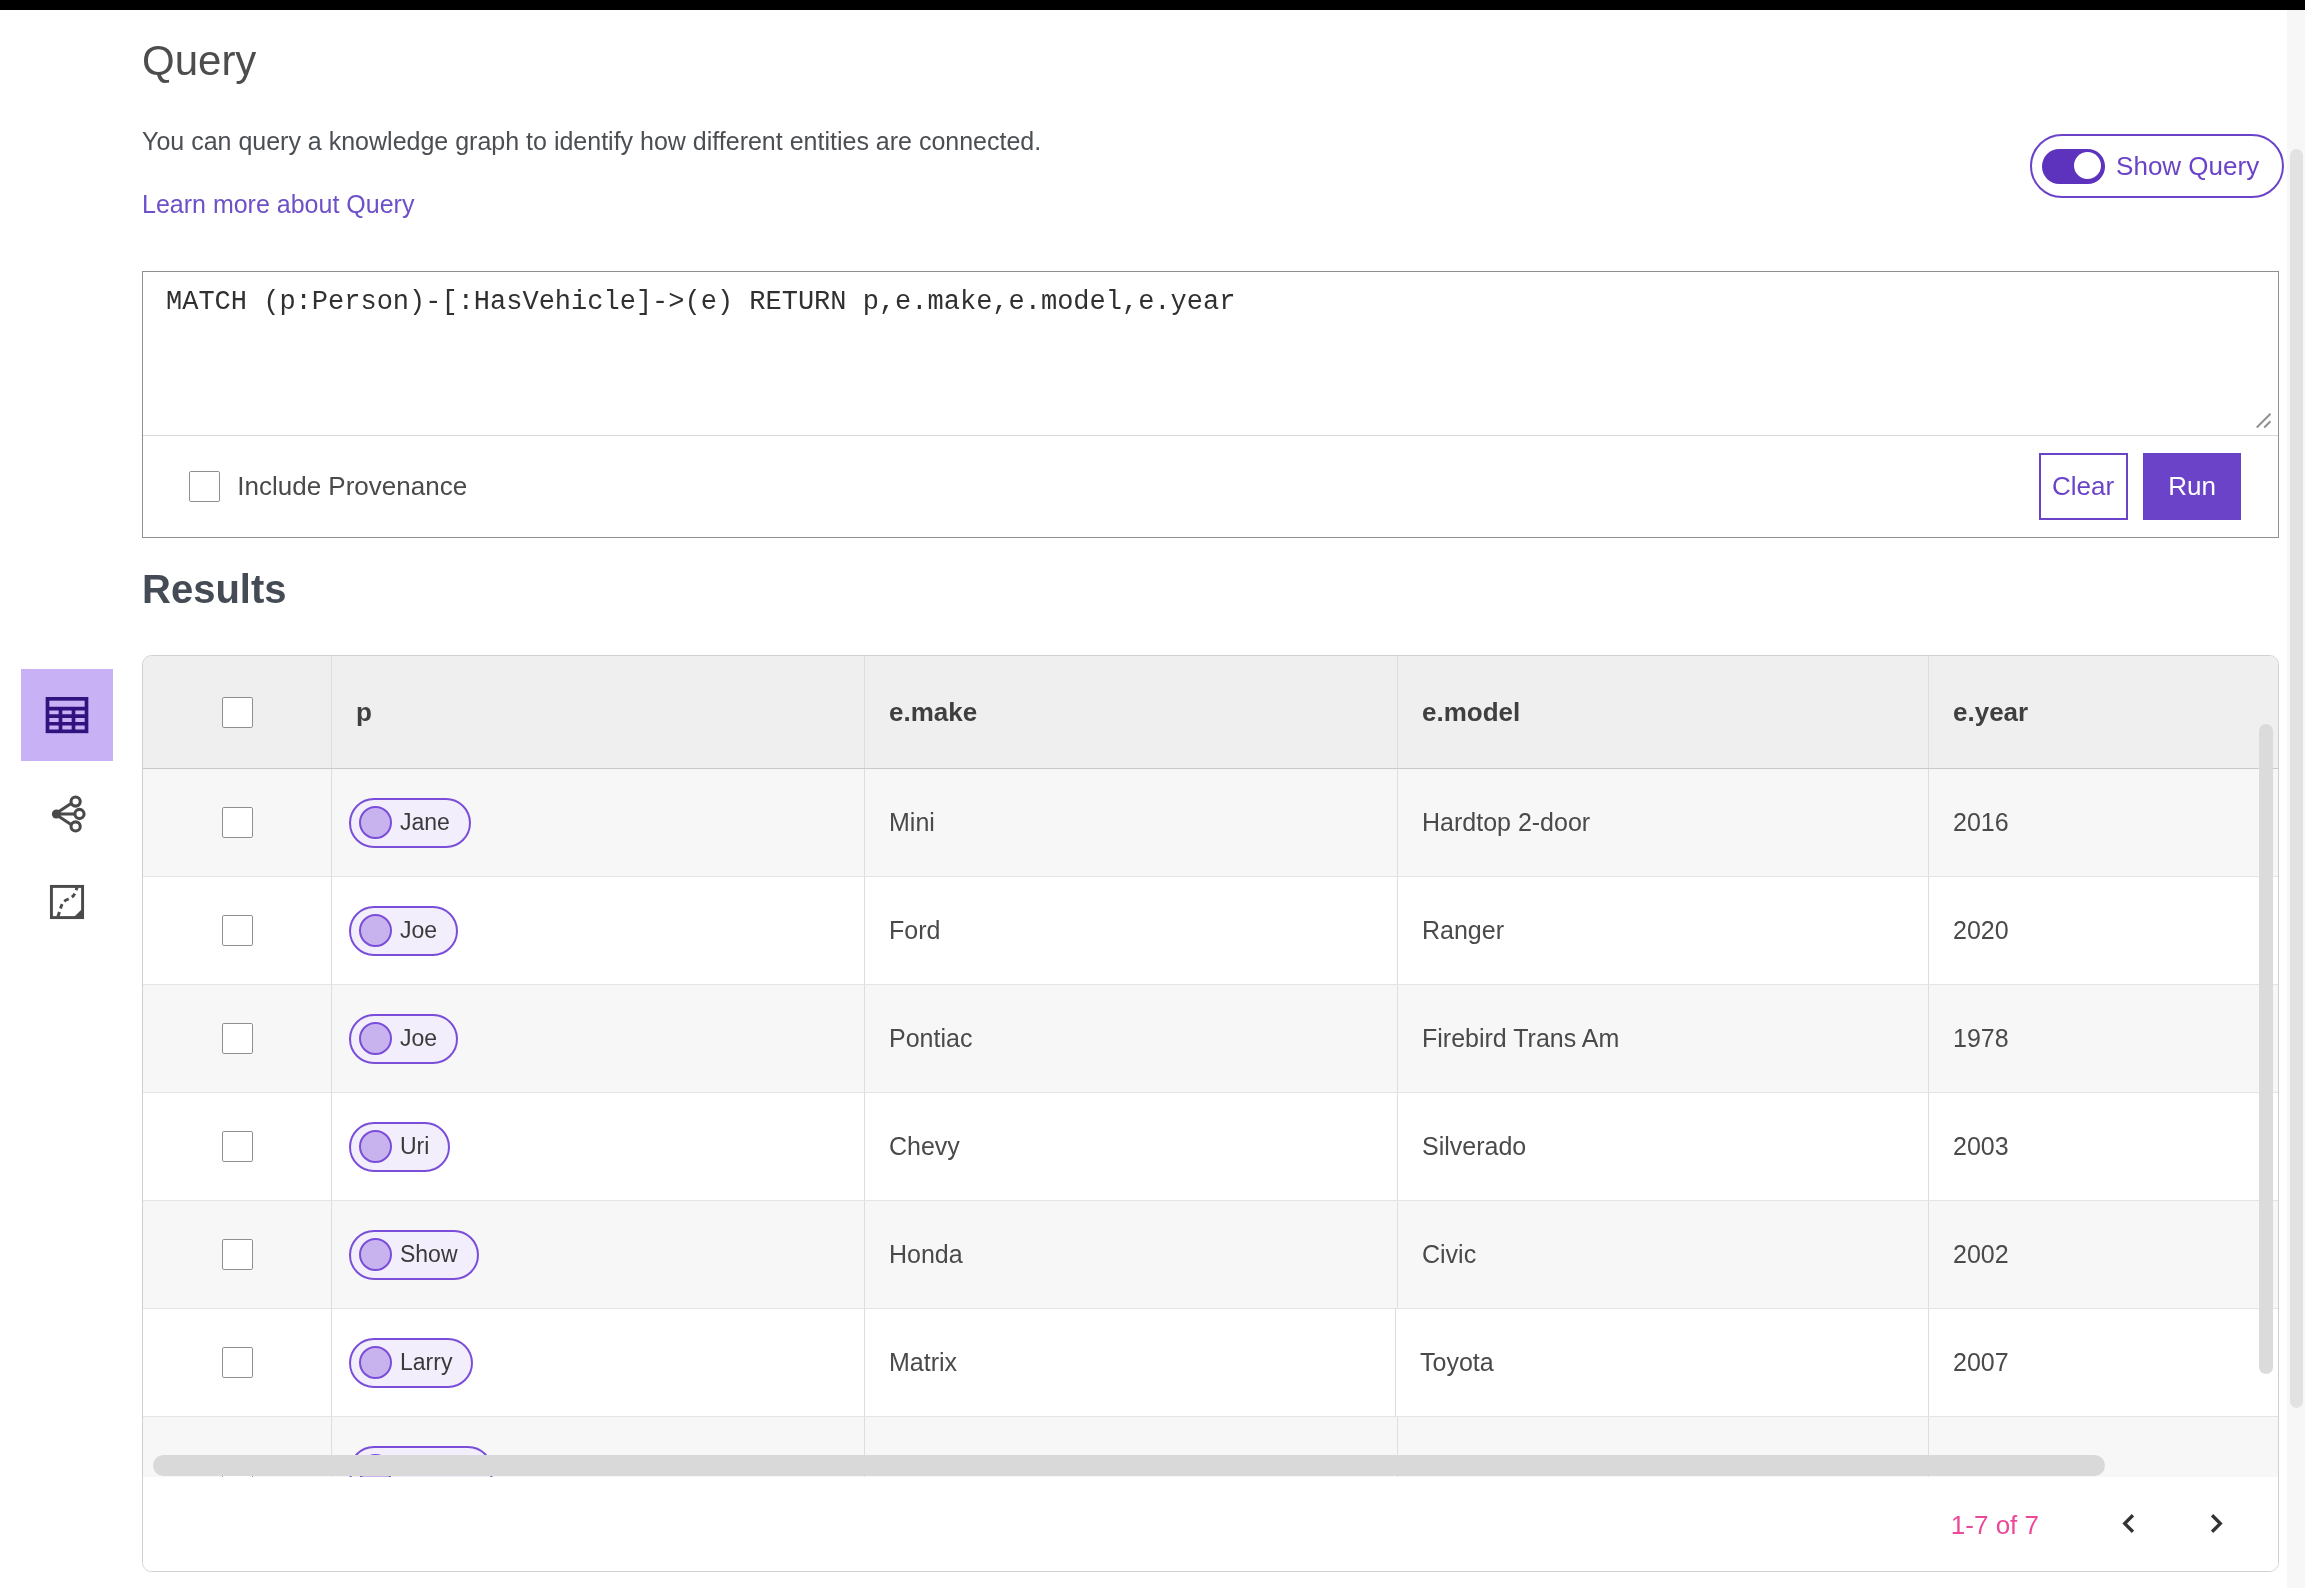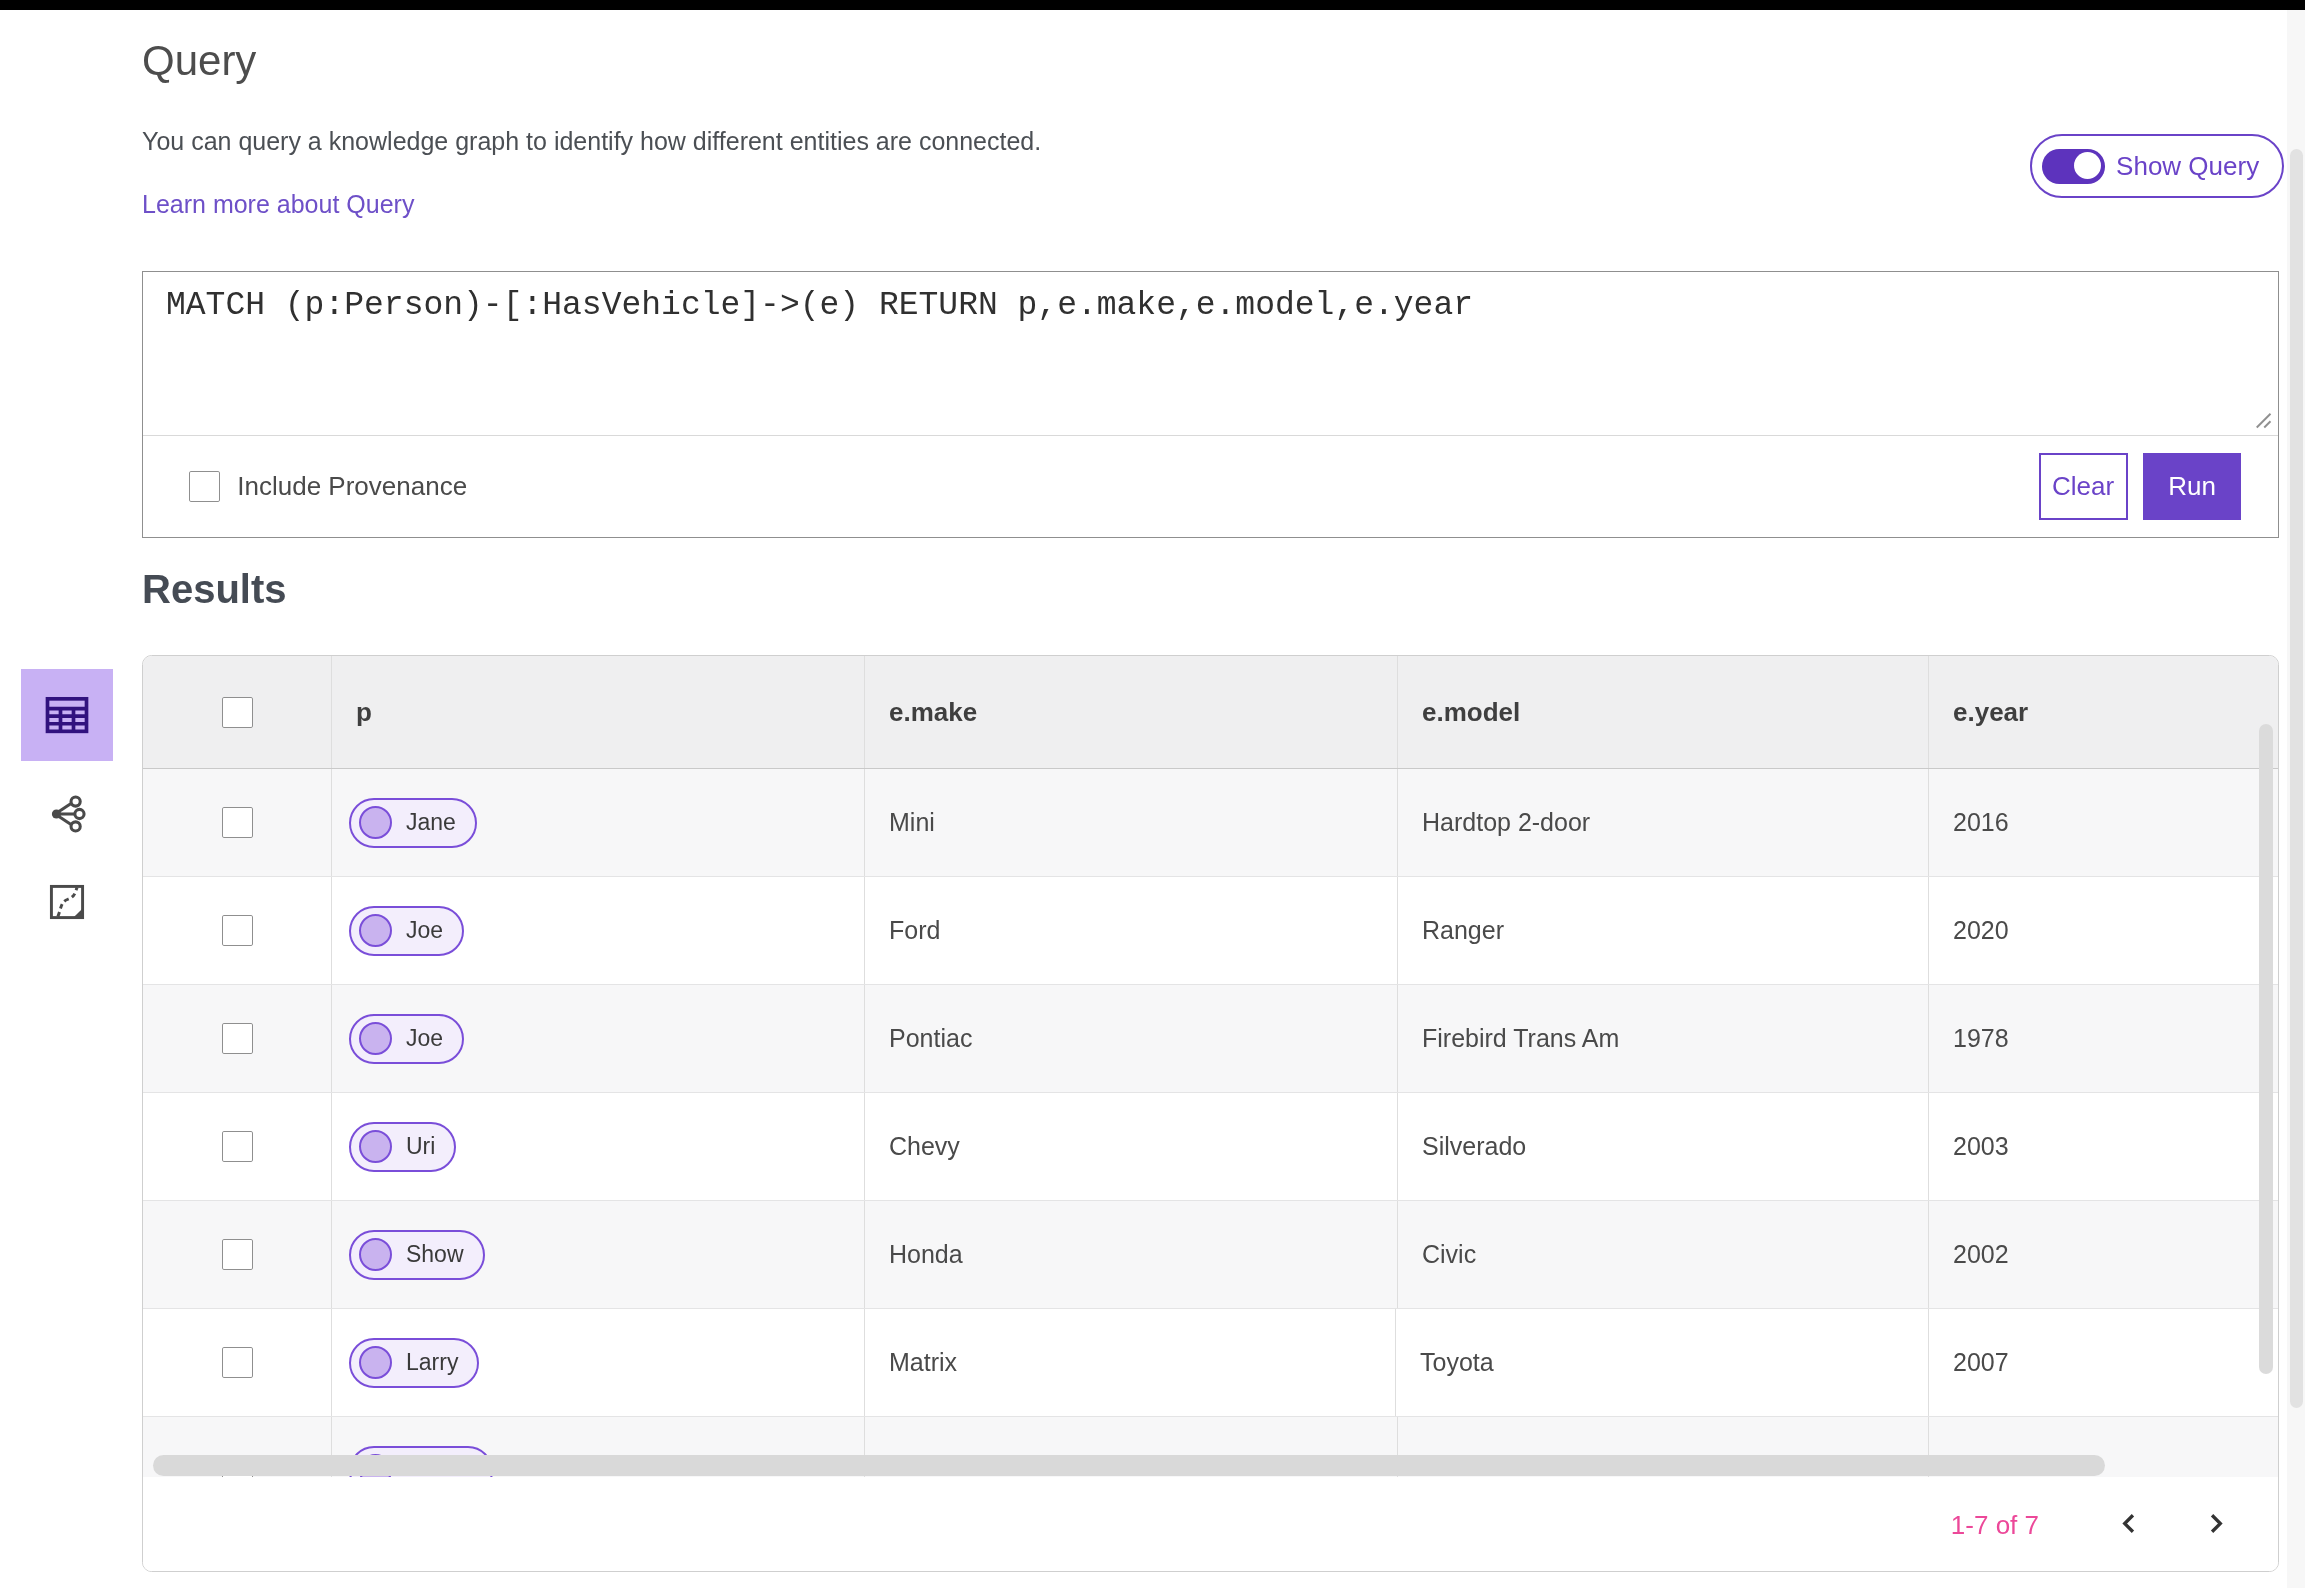--- a/index.html
+++ b/index.html
@@ -18,21 +18,21 @@
                border-radius:33px;background:#fff;display:flex;align-items:center;padding-left:9.6px;gap:11.5px;
                box-sizing:content-box;cursor:pointer;}
   .switch{position:relative;width:63px;height:35px;border-radius:17.3px;background:#5d33bd;flex:0 0 auto;}
   .switch .knob{position:absolute;right:3.8px;top:3.8px;width:27px;height:27px;border-radius:50%;background:#fff;}
   .toggle-label{font-size:26px;color:#6a43c8;white-space:nowrap;}
 
   .query-panel{position:absolute;left:142px;top:271px;width:2137px;height:267px;border:1.9px solid #8f8f8f;
                background:#fff;box-sizing:border-box;}
   .editor-area{position:absolute;left:0;top:0;right:0;height:163px;border-bottom:1.9px solid #d9d9d9;}
   .query-text{position:absolute;left:23px;top:15.4px;font-family:"Liberation Mono","DejaVu Sans Mono",monospace;
-              font-size:33px;color:#303030;white-space:pre;}
+              font-size:27px;color:#303030;white-space:pre;}
   .resize-handle{position:absolute;right:4.8px;bottom:4.8px;width:25px;height:25px;}
   .editor-toolbar{position:absolute;left:0;top:163px;right:0;bottom:0;display:flex;align-items:center;
                   padding:0 37px 0 46px;box-sizing:border-box;}
   .checkbox{width:29px;height:29px;border:1.9px solid #8f8f8f;border-radius:1.9px;background:#fff;flex:0 0 auto;cursor:pointer;}
   .prov-label{margin-left:17.3px;font-size:26px;color:#4a4a4a;}
   .tb-spacer{flex:1;}
   .btn{height:67px;display:flex;align-items:center;justify-content:center;font-size:26px;cursor:pointer;
        box-sizing:border-box;font-family:inherit;}
   .btn-clear{width:89px;border:2.4px solid #6a43c8;color:#6a43c8;background:#fff;margin-right:15.4px;}
   .btn-run{width:98px;background:#6a43c8;color:#fff;border:none;}
@@ -58,21 +58,21 @@
   .c3{width:531px;padding-left:24px;}
   .c4{flex:1;padding-left:24px;}
   .thead .hlabel{font-size:26px;font-weight:700;color:#3f3f3f;}
   .tbody{position:relative;height:708px;overflow:hidden;}
   .trow{display:flex;height:108px;border-bottom:1.4px solid #e4e4e5;background:#fff;box-sizing:border-box;}
   .trow.alt{background:#f7f7f8;}
   .trow .cell-text{font-size:25px;color:#4a4a4a;}
   .pcell{padding-left:17.3px;}
 
   .chip{display:inline-flex;align-items:center;height:50px;border:2.4px solid #7a4ed9;border-radius:26px;
-        background:#f3eefc;padding:0 19px 0 7.7px;gap:14px;box-sizing:border-box;cursor:pointer;}
+        background:#f3eefc;padding:0 19px 0 7.7px;gap:8px;box-sizing:border-box;cursor:pointer;}
   .chip-circle{width:33px;height:33px;border-radius:50%;border:2.4px solid #7a4ed9;background:#c9b3ef;
                box-sizing:border-box;flex:0 0 auto;}
   .chip-label{font-size:23px;color:#3a3a3a;white-space:nowrap;}
   .trow.partial .chip{width:144px;}
 
   .v-scrollbar{position:absolute;left:2116px;top:68px;width:14.4px;height:650px;border-radius:7.7px;background:#dbdbdb;z-index:4;}
   .h-scrollbar{position:absolute;left:9.6px;top:799px;width:1952px;height:21px;border-radius:10.6px;background:#d9d9d9;z-index:5;}
 
   .tfoot{position:absolute;left:0;right:0;bottom:0;height:92px;background:#fff;display:flex;align-items:center;
          justify-content:flex-end;padding-right:42px;z-index:6;}

